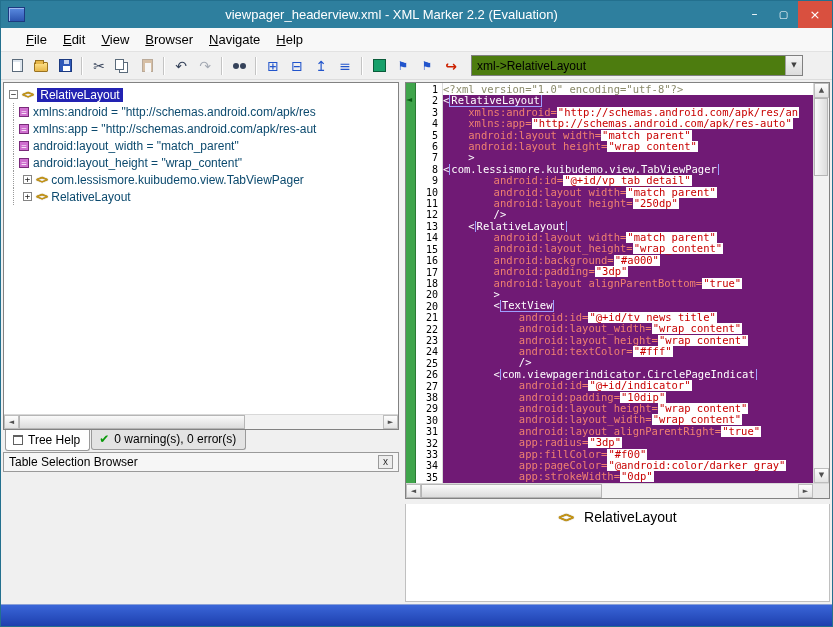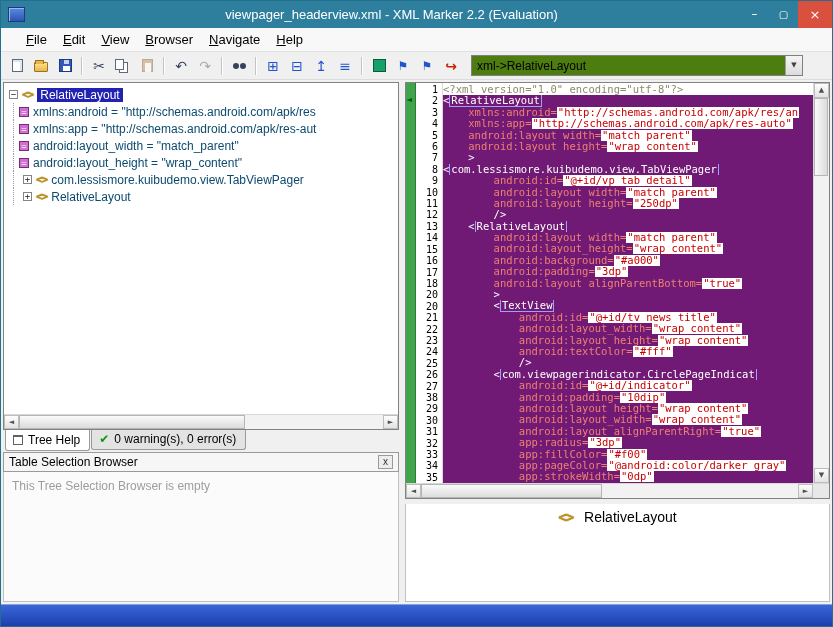--- a/index.html
+++ b/index.html
@@ -268,23 +268,20 @@
         </div>
         <div class="tab">
           <span class="check">✔</span>
           <span>0 warning(s), 0 error(s)</span>
         </div>
       </div>
 
       <div class="panel-h">
         <span>Table Selection Browser</span>
         <span class="x">x</span>
-      </div>
-      <div class="panel-b">
-        <span>This Tree Selection Browser is empty</span>
       </div>
     </div>
 
     <div class="splitter"></div>
 
     <div class="right">
       <div class="editorbox">
         <div class="ed-main">
           <div class="gut-strip">
             <span class="line-marker">◄</span>

